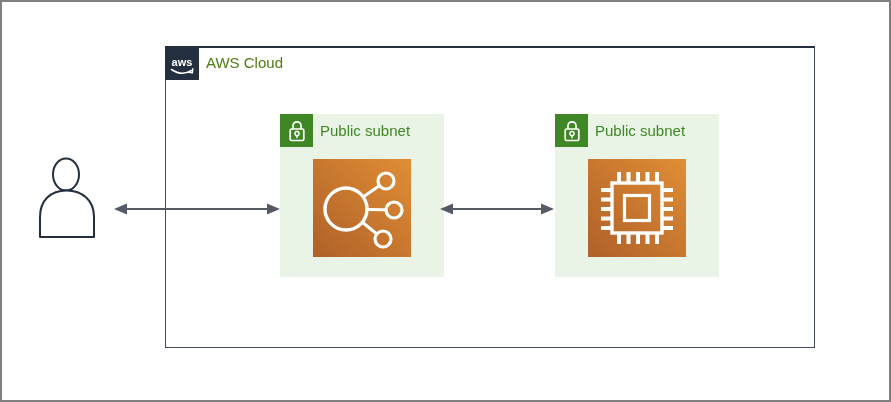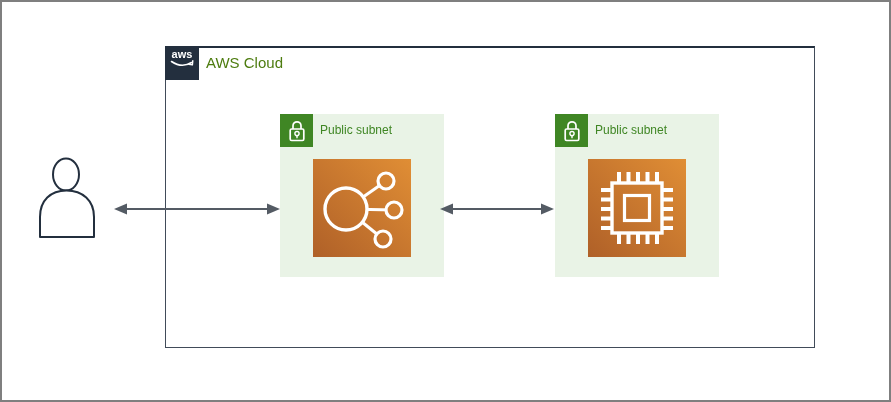--- a/index.html
+++ b/index.html
@@ -6,38 +6,38 @@
   .canvas{
     position:relative;width:891px;height:402px;background:#ffffff;
     border:2px solid #7f7f7f;box-sizing:border-box;overflow:hidden;
   }
   .aws-cloud{
     position:absolute;left:163px;top:44px;width:650px;height:302px;
     border:1px solid #414b59;border-top:2px solid #232f3e;box-sizing:border-box;background:#ffffff;
   }
   .aws-logo-box{
     position:absolute;left:163px;top:44px;width:34px;height:34px;
-    background:#232f3e;display:flex;align-items:flex-start;justify-content:center;
+    background:#232f3e;display:flex;align-items:flex-end;justify-content:center;
   }
   .aws-cloud-label{
     position:absolute;left:204px;top:44px;height:34px;line-height:34px;
     font-size:15px;color:#4d7c0f;
   }
   .subnet{
     position:absolute;top:112px;width:164px;height:163px;background:#e9f3e6;
   }
   .subnet-1{left:278px;}
   .subnet-2{left:553px;}
   .lock-box{
     position:absolute;left:0;top:0;width:33px;height:33px;background:#3f8624;
     display:flex;align-items:center;justify-content:center;
   }
   .subnet-label{
     position:absolute;left:40px;top:0;height:33px;line-height:33px;
-    font-size:12px;color:#3f8624;white-space:nowrap;
+    font-size:15px;color:#3f8624;white-space:nowrap;
   }
   .service-icon{
     position:absolute;left:33px;top:45px;width:98px;height:98px;display:block;
   }
   .user-icon-wrap{position:absolute;left:36px;top:154px;width:58px;height:84px;}
   .arrow{position:absolute;height:16px;}
   .arrow-a{left:110px;top:199px;width:170px;}
   .arrow-b{left:436px;top:199px;width:118px;}
   svg{display:block;}
 </style>

